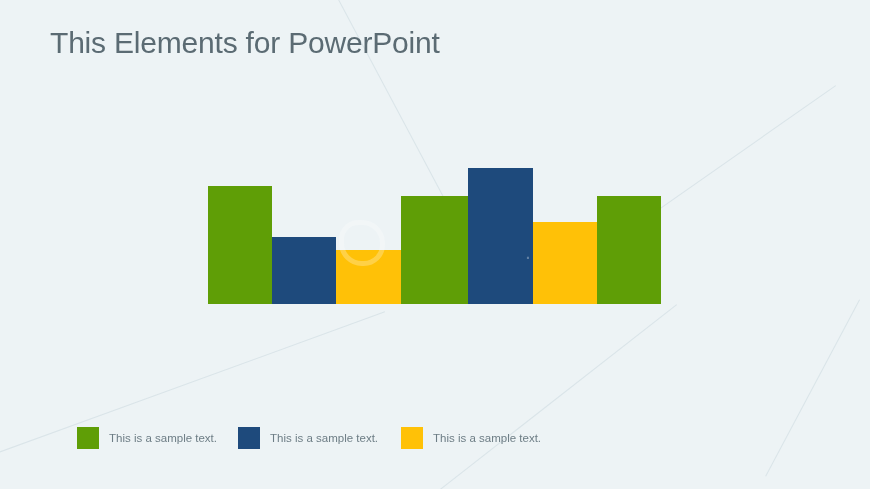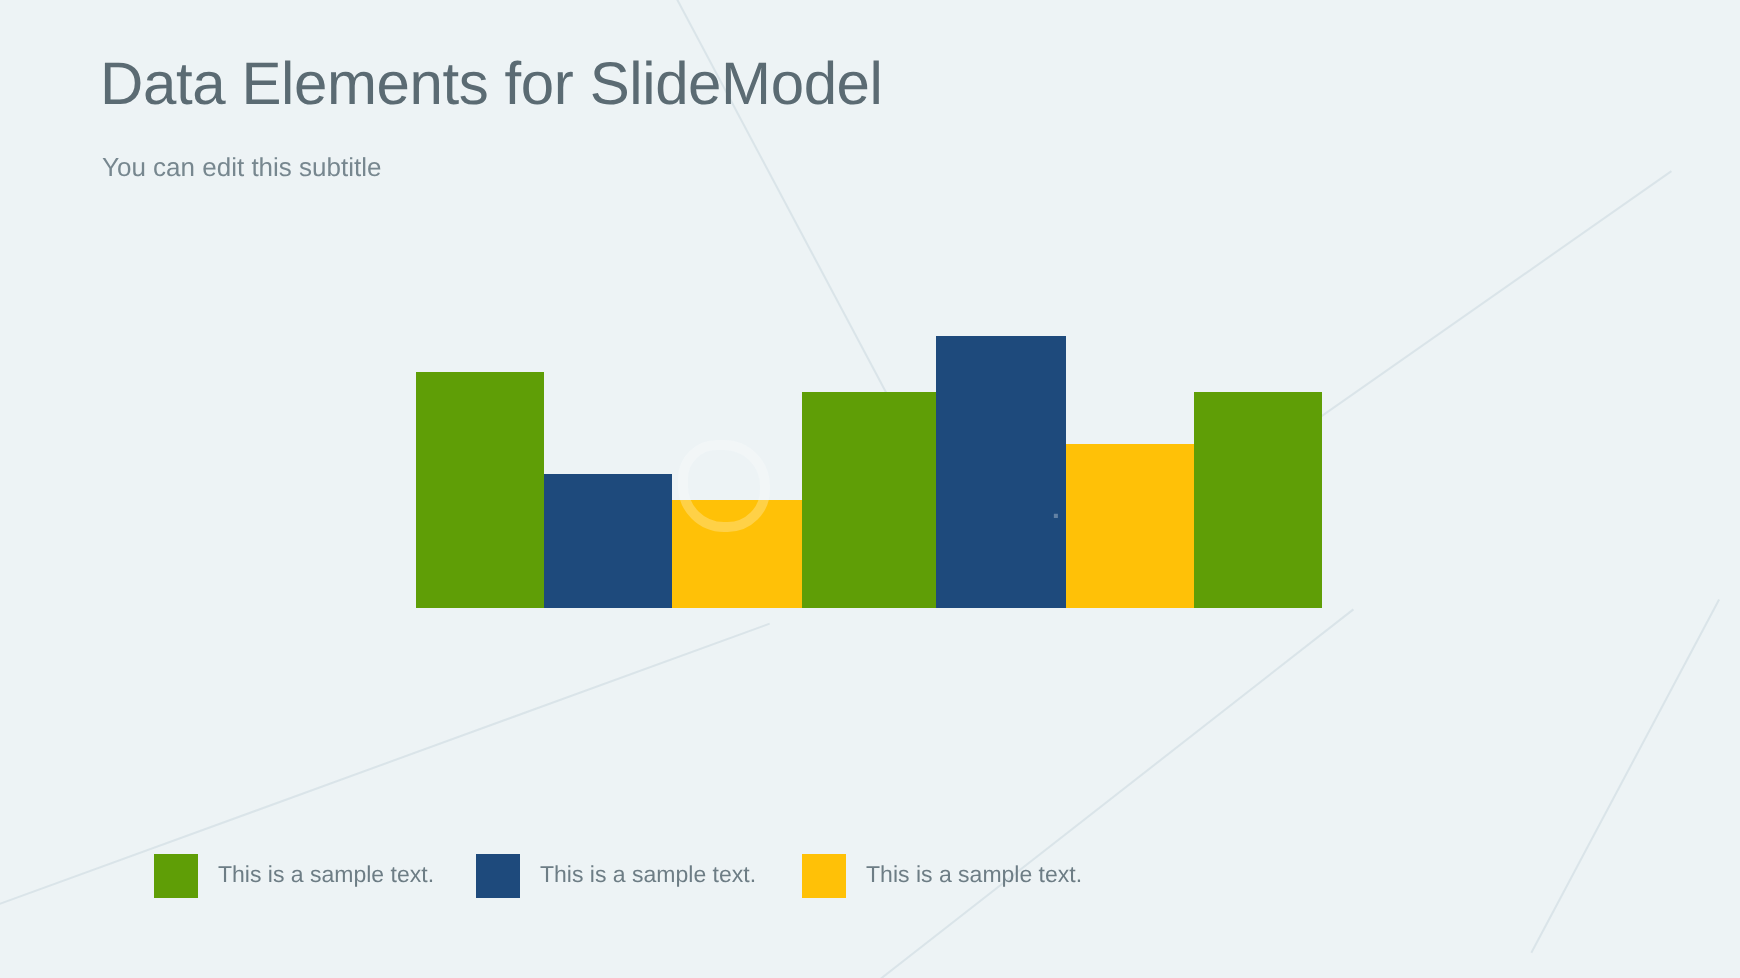--- a/index.html
+++ b/index.html
@@ -125,22 +125,21 @@
 <body>
 
 <div id="slide">
 
   <div class="guide" style="left:318px; top:-40px; width:320px; transform: rotate(62deg);"></div>
   <div class="guide" style="left:836px; top:86px; width:360px; transform: rotate(145deg);"></div>
   <div class="guide" style="left:-10px; top:455px; width:420px; transform: rotate(-20deg);"></div>
   <div class="guide" style="left:440px; top:489px; width:300px; transform: rotate(-38deg);"></div>
   <div class="guide" style="left:860px; top:300px; width:200px; transform: rotate(118deg);"></div>
 
-  <div id="title">Data Elements for SlideModel</div>
-  <div id="subtitle">You can edit this subtitle</div>
+  <div id="title">This Elements for PowerPoint</div>
 
   <div id="plot">
       <div class="bar" style="left: 0px; width: 64px; height: 118px; background: rgb(95, 158, 6);"></div>
       <div class="bar" style="left: 64px; width: 64px; height: 67px; background: rgb(30, 74, 124);"></div>
       <div class="bar" style="left: 128px; width: 65px; height: 54px; background: rgb(255, 193, 7);"></div>
       <div class="bar" style="left: 193px; width: 67px; height: 108px; background: rgb(95, 158, 6);"></div>
       <div class="bar" style="left: 260px; width: 65px; height: 136px; background: rgb(30, 74, 124);"></div>
       <div class="bar" style="left: 325px; width: 64px; height: 82px; background: rgb(255, 193, 7);"></div>
       <div class="bar" style="left: 389px; width: 64px; height: 108px; background: rgb(95, 158, 6);"></div>
     </div>

